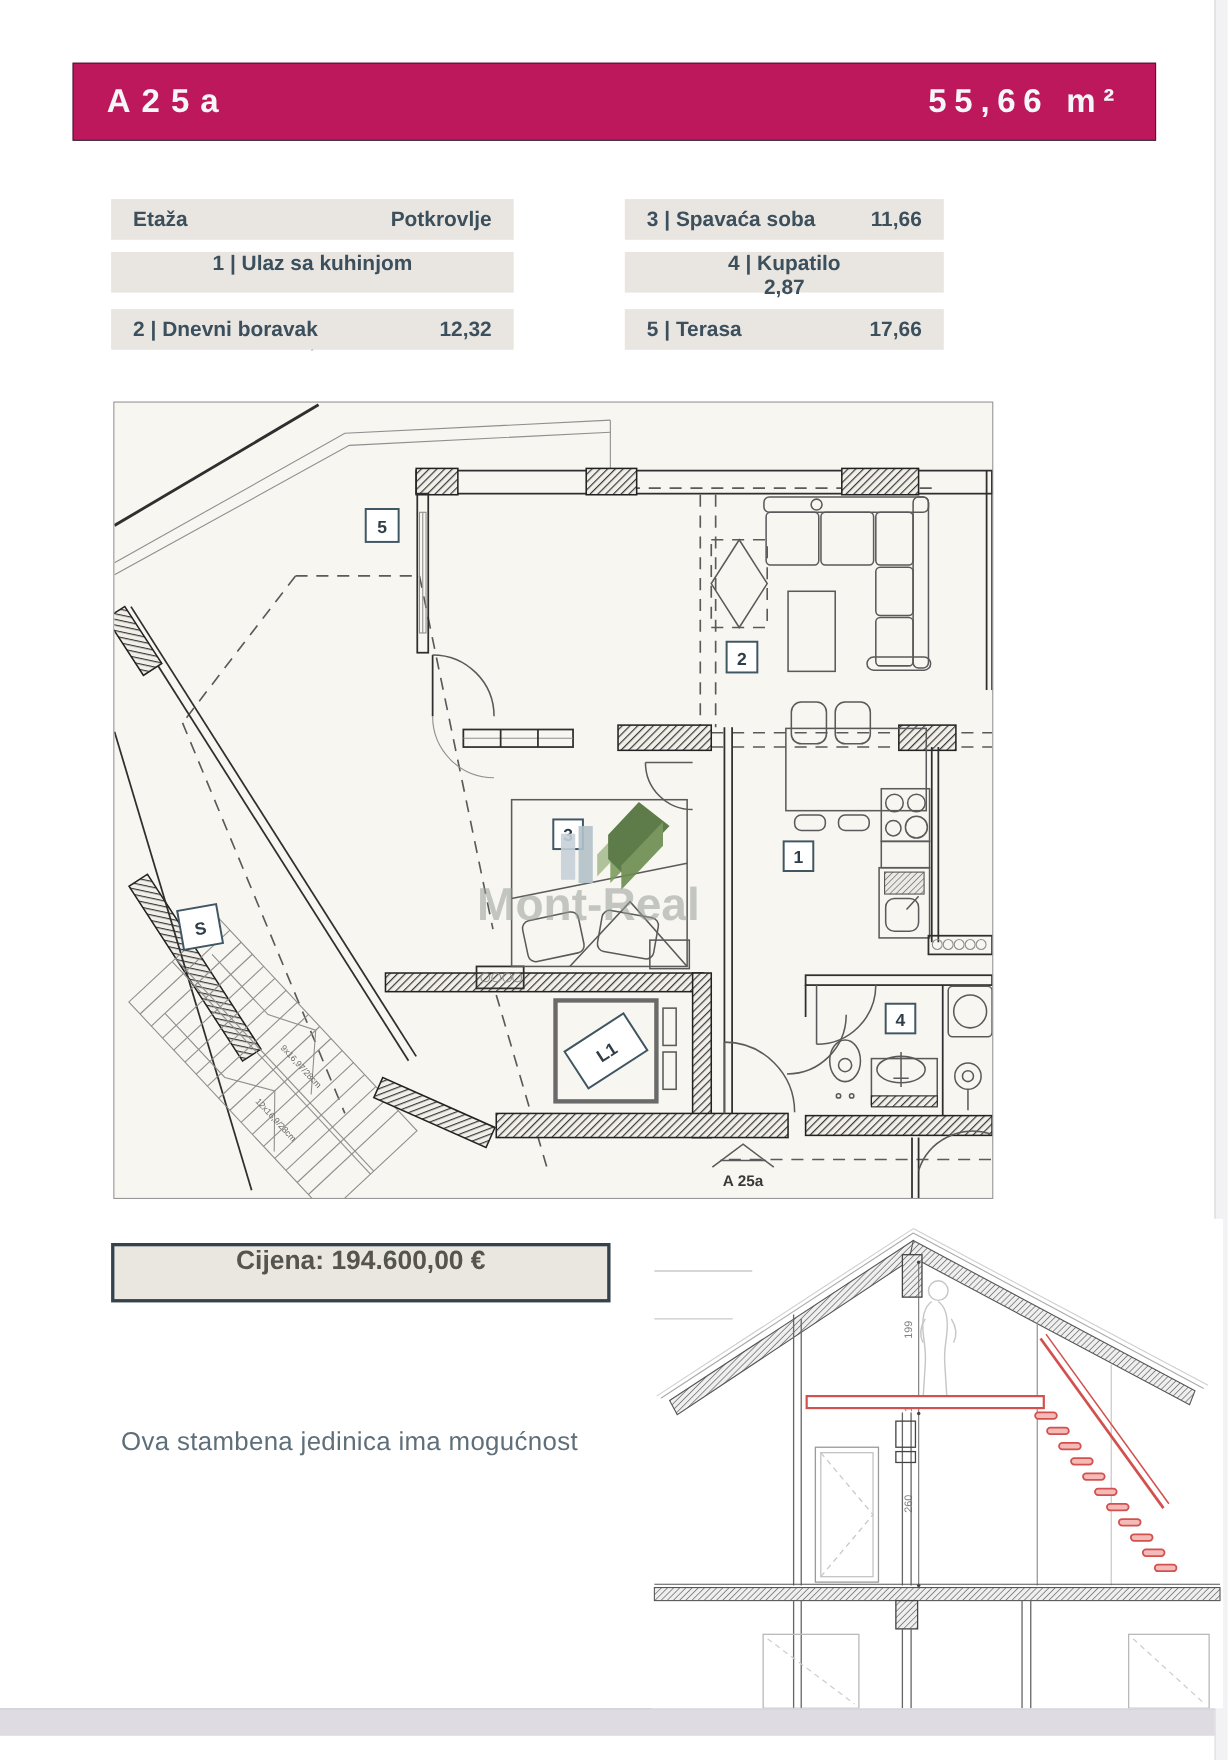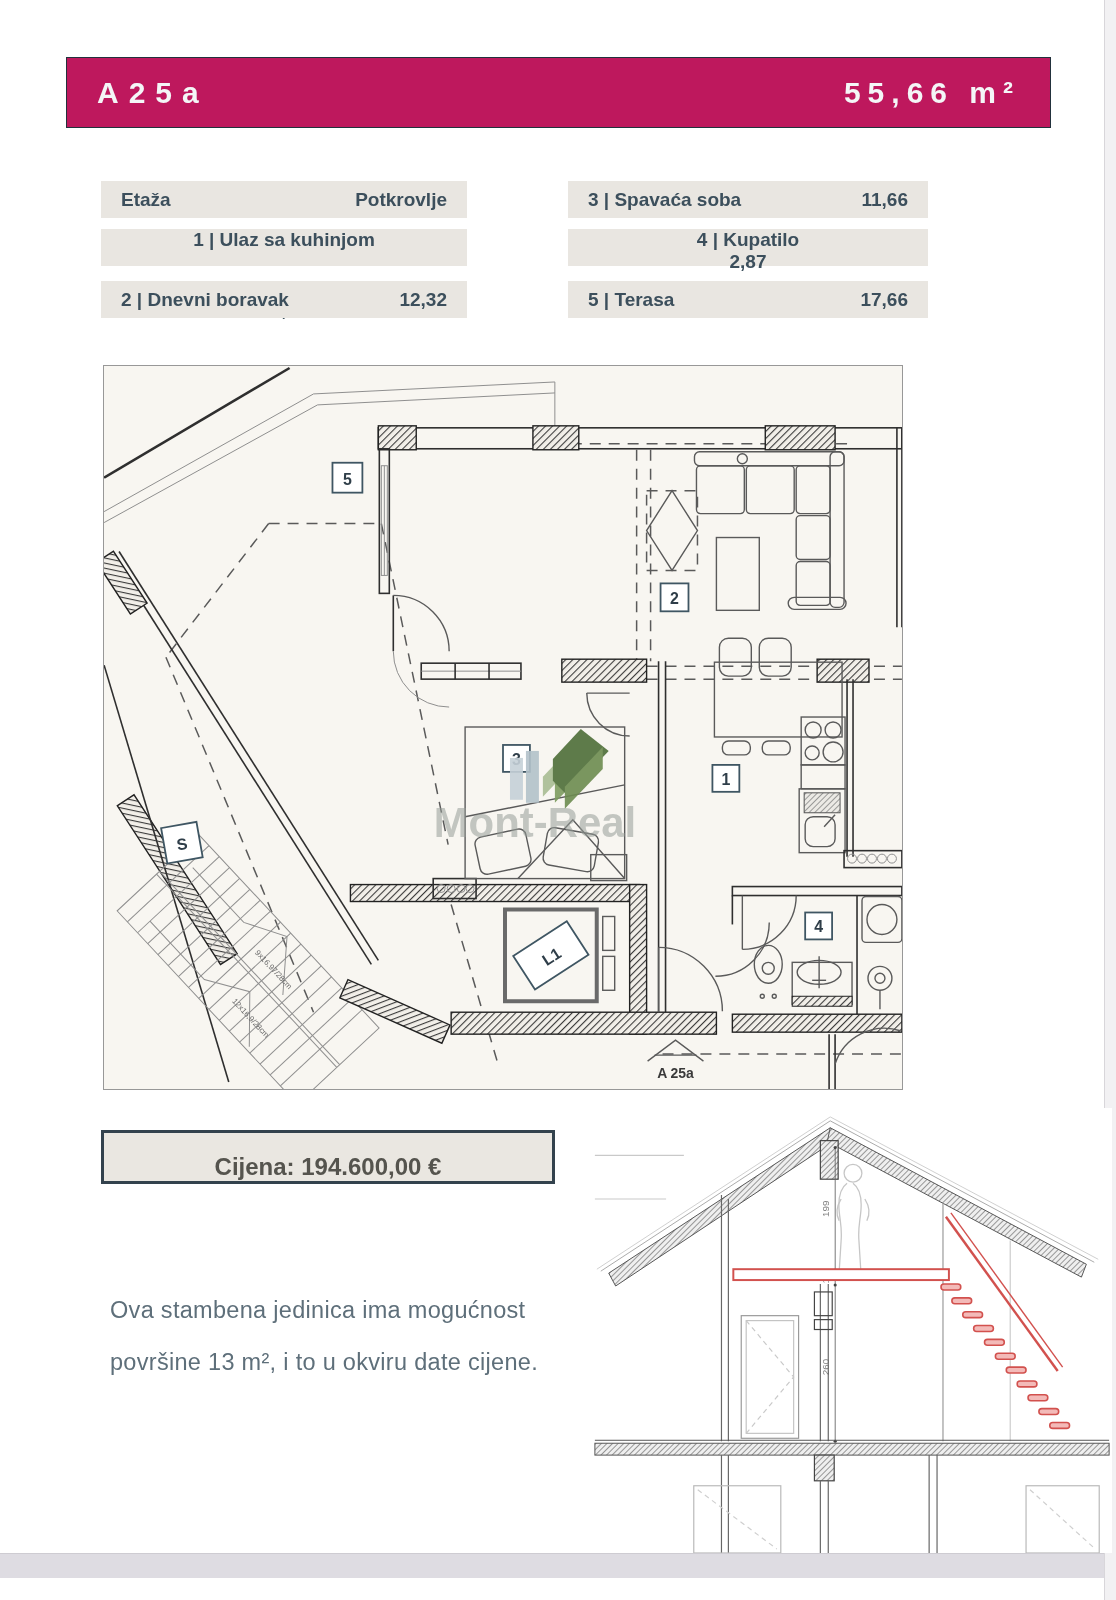--- a/index.html
+++ b/index.html
@@ -20,33 +20,33 @@
   .header-bar .unit{font-size:30px;font-weight:700;letter-spacing:10px;}
   .header-bar .area{font-size:30px;font-weight:700;letter-spacing:7px;}
 
   .t-row{
     position:absolute;height:37px;background:#e9e6e1;
     display:flex;justify-content:space-between;align-items:center;
     padding:0 20px;box-sizing:border-box;
     font-weight:700;font-size:19px;color:#3c4f5c;
   }
   .t-left{left:101px;width:366px;gap:48px;}
-  .t-right{left:568px;width:360px;}
+  .t-right{left:568px;width:290px;}
   .r1{top:181px;} .r2{top:229px;flex-direction:column;} .r3{top:260px;margin-top:21px;}
 
   .plan-box{
     position:absolute;left:103px;top:365px;width:800px;height:725px;
     background:#f8f6f1;border:1px solid #989898;box-sizing:border-box;
   }
   .plan-box svg{display:block;width:100%;height:100%;}
 
   .price-box{
     position:absolute;left:101px;top:1130px;width:454px;height:54px;
     background:#eae7e1;border:3px solid #33424d;box-sizing:border-box;
-    display:flex;align-items:flex-end;justify-content:center;
+    display:flex;align-items:flex-start;justify-content:center;
     font-size:24px;font-weight:700;color:#55544e;
   }
 
   .desc{
     position:absolute;left:110px;top:1284px;width:500px;
     font-size:23.5px;line-height:52px;color:#5e6f7a;letter-spacing:.3px;
   }
 
   .section-box{position:absolute;left:592px;top:1108px;width:520px;height:445px;background:#ffffff;}
   .section-box svg{display:block;width:100%;height:100%;}
@@ -347,21 +347,20 @@
   </g>
 </svg>
 </div>
 
 <div class="price-box">
   <span>Cijena: 194.600,00 €</span>
 </div>
 
 <div class="desc">
   <div>Ova stambena jedinica ima mogućnost</div>
-  <div>površine 13 m², i to u okviru date cijene.</div>
 </div>
 
 <div class="section-box">
 <svg viewBox="0 0 520 450" xmlns="http://www.w3.org/2000/svg">
   <defs>
     <pattern id="roofhatch" width="4" height="4" patternUnits="userSpaceOnUse" patternTransform="rotate(45)">
       <rect width="4" height="4" fill="#efefef"></rect>
       <line x1="0" y1="0" x2="0" y2="4" stroke="#666" stroke-width="1.3"></line>
     </pattern>
   </defs>

